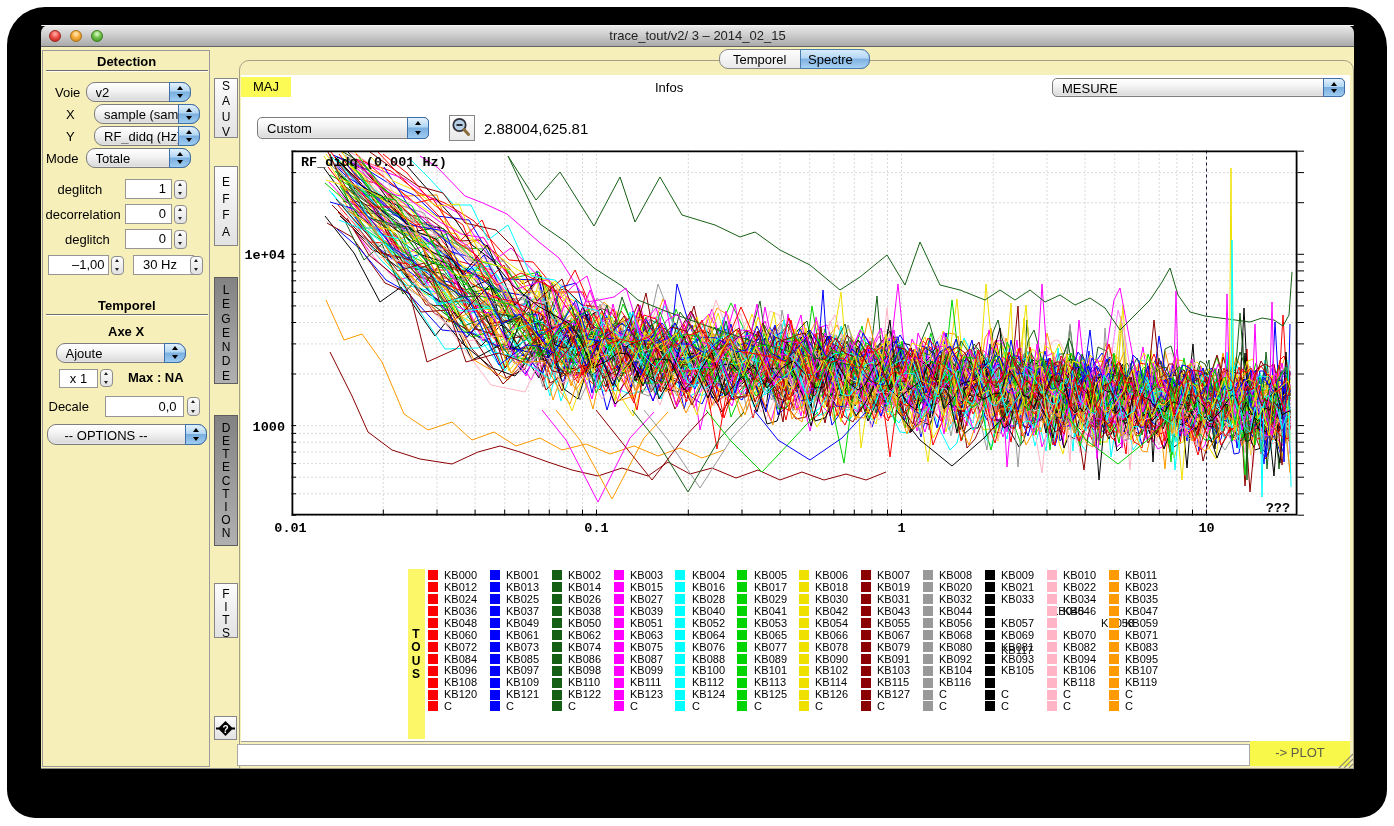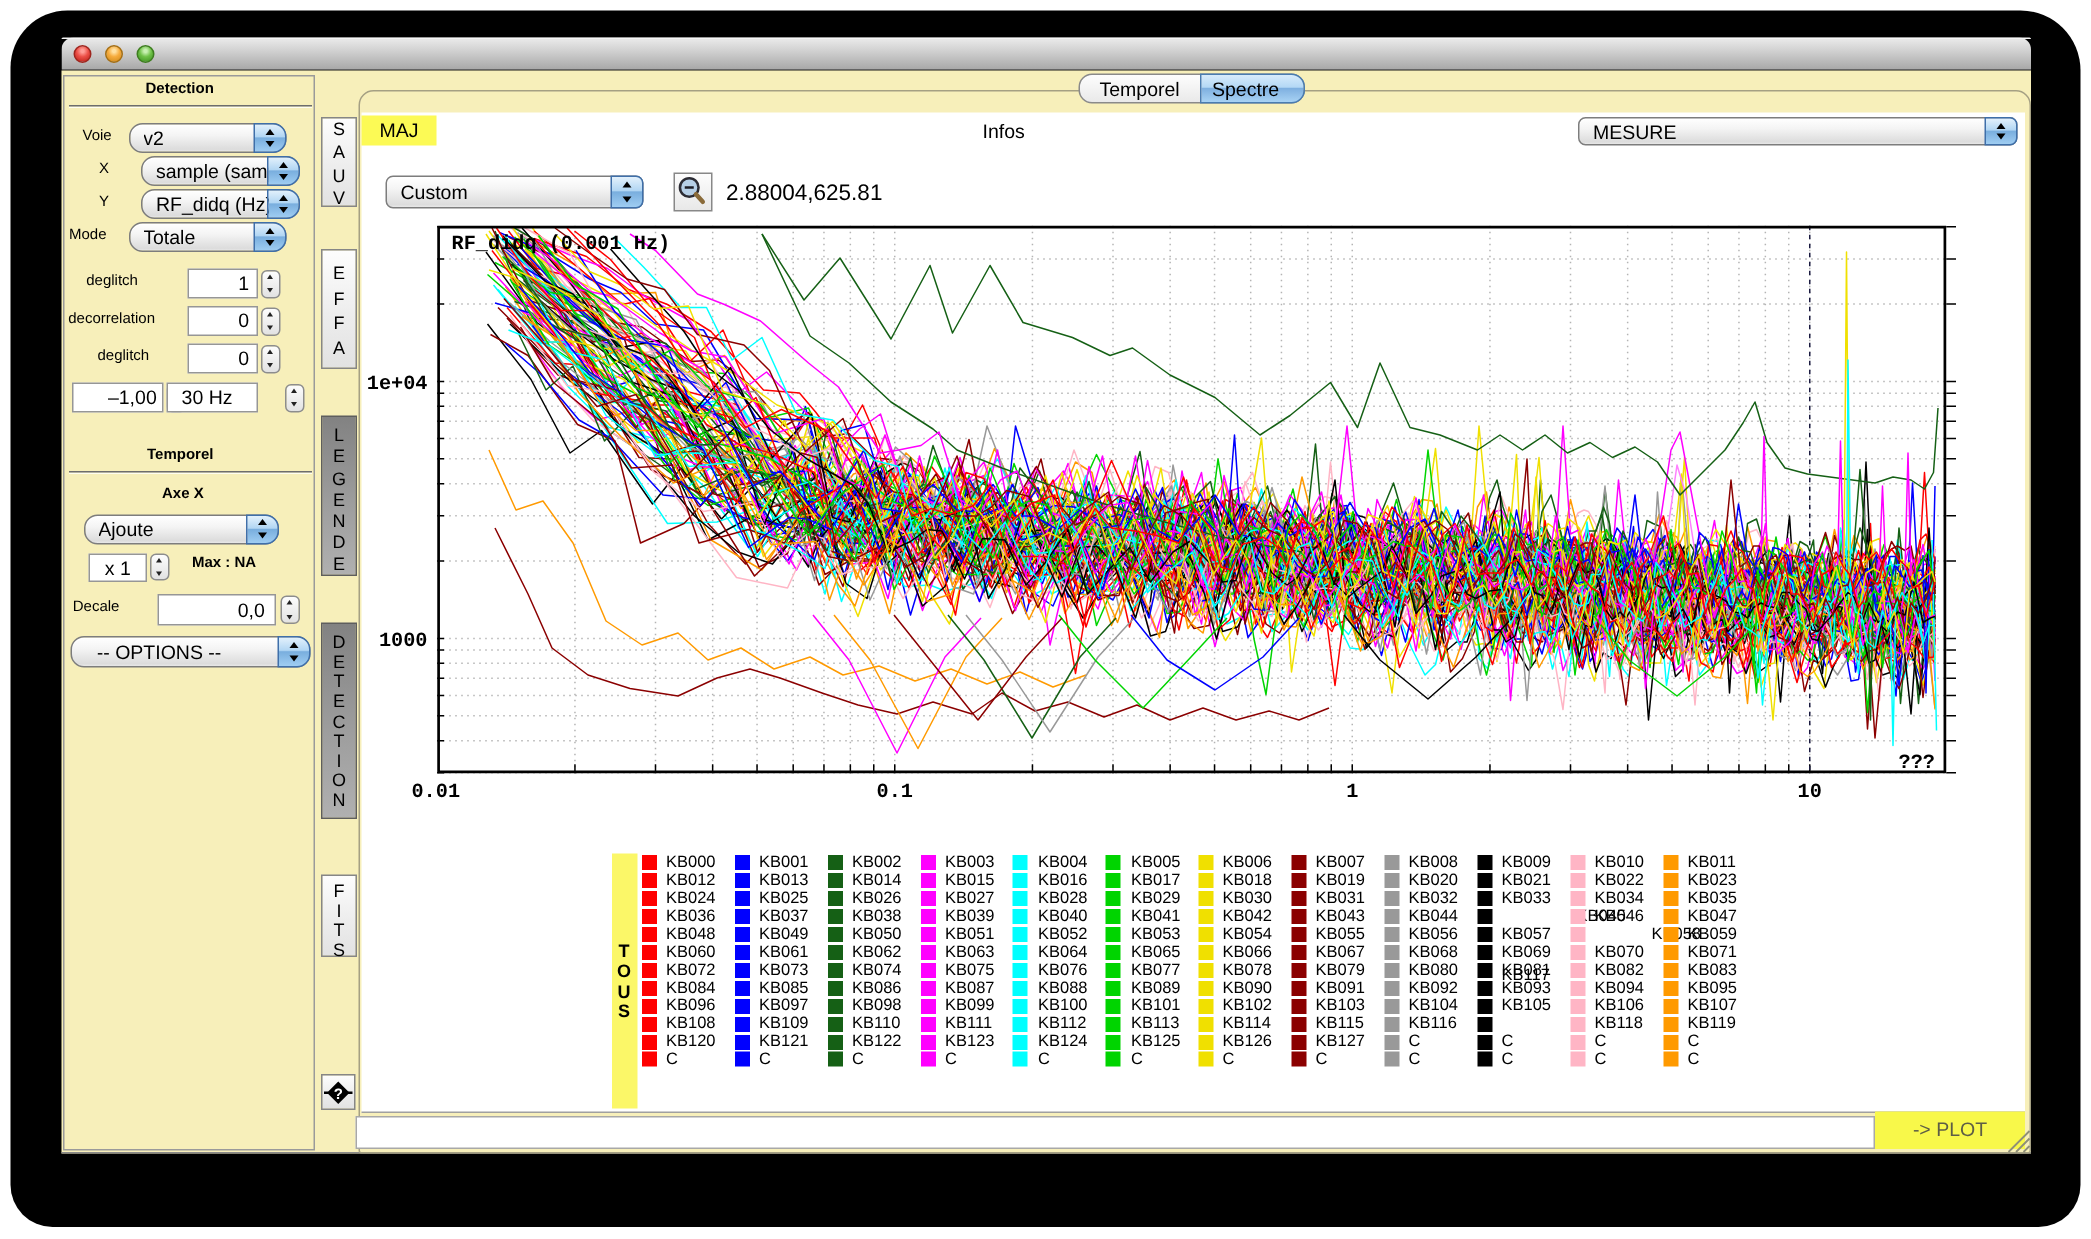--- a/index.html
+++ b/index.html
@@ -9,21 +9,21 @@
  background:linear-gradient(#ececec,#cfcfcf 45%,#a9a9a9);border-bottom:1px solid #636363}
 #title .cap{position:absolute;top:0;left:0;right:0;height:1px;background:#f5f5f5;border-radius:8px 8px 0 0}
 #ttext{position:absolute;left:0;right:0;top:3px;text-align:center;font-size:13px;color:#232323}
 .tl{position:absolute;top:30px;width:12px;height:12px;border-radius:50%}
 #tl1{left:49px;background:radial-gradient(circle at 50% 30%,#ff9d96 12%,#ec5048 45%,#ba2017 95%);border:.5px solid #9e251e}
 #tl2{left:70px;background:radial-gradient(circle at 50% 30%,#ffe0a0 12%,#f6ab3c 45%,#cf8a1c 95%);border:.5px solid #a56f14}
 #tl3{left:91px;background:radial-gradient(circle at 50% 30%,#c8f0b2 12%,#6fc148 45%,#3f9222 95%);border:.5px solid #3d7d1f}
 #wbody{position:absolute;left:41px;top:47px;width:1313px;height:721.5px;background:#f7efba;border-bottom:1px solid #8a8a8a}
 
 #panel{position:absolute;left:42px;top:49.5px;width:167.5px;height:717px;border:1px solid #9a9a9a;background:#f7efba}
-.lab{position:absolute;font-size:10px;color:#000;white-space:nowrap}
+.lab{position:absolute;font-size:13px;color:#000;white-space:nowrap}
 .bold{font-weight:bold}
 .sep{position:absolute;height:1px;background:#6d6d6d;box-shadow:0 1px 0 #fffef0}
 
 .cb{position:absolute;border:1px solid #7d7d7d;border-radius:9px;background:linear-gradient(#ffffff,#f4f4f4 40%,#dcdcdc 92%,#e8e8e8);box-shadow:inset 0 1px 0 #fff}
 .cb span{position:absolute;left:9px;top:50%;transform:translateY(-50%);font-size:13px;white-space:nowrap;overflow:hidden}
 .cb .cap2{position:absolute;right:-1px;top:-1px;bottom:-1px;width:22px;border-radius:0 9px 9px 0;
  background:linear-gradient(#e3f1fc,#b2d6f3 45%,#79aede 50%,#9fcdf2);border:1px solid #3f6fa9}
 .cb .cap2:before,.cb .cap2:after{content:"";position:absolute;left:50%;transform:translateX(-50%);width:0;height:0;border-left:3.5px solid transparent;border-right:3.5px solid transparent}
 .cb .cap2:before{top:16%;border-bottom:4.5px solid #000}
 .cb .cap2:after{bottom:16%;border-top:4.5px solid #000}
@@ -57,20 +57,21 @@
 .ll{position:absolute;font-size:11px;font-weight:normal;font-style:normal;color:#000;letter-spacing:0}
 #tous{position:absolute;left:407.5px;top:568.5px;width:17px;height:170px;background:#fbf768;color:#000;
  font-size:12px;font-weight:bold;text-align:center;line-height:13.5px;padding-top:59px}
 
 #bentry{position:absolute;left:237px;top:743.5px;width:1013px;height:22px;background:#fff;border:1px solid #a8a8a8}
 #pbtn{position:absolute;left:1250px;top:741px;width:100px;height:24.5px;background:#f8f84a;color:#5e5e46;font-size:13px;text-align:center;line-height:24px}
 </style></head><body>
 <div id="screen"></div>
 <div id="title">
     <div class="cap"></div>
+    <div id="ttext">trace_tout/v2/ 3 – 2014_02_15</div>
   </div>
 <div class="tl" id="tl1"></div>
 <div class="tl" id="tl2"></div>
 <div class="tl" id="tl3"></div>
 <div id="wbody"></div>
 <div id="panel"></div>
 
 <div class="lab bold" style="left:97px;top:54px">Detection</div>
 <div class="sep" style="left:45.5px;top:70px;width:162px"></div>
 <div class="lab" style="left:55px;top:85px">Voie</div>
@@ -97,21 +98,21 @@
 <div class="en" style="left:125px;top:179px;width:47px;height:20px;padding:1px 5px 0 0">1</div>
 <div class="sp" style="left:173.5px;top:179.5px;height:19px"></div>
 <div class="lab" style="left:45.5px;top:207px">decorrelation</div>
 <div class="en" style="left:125px;top:204px;width:47px;height:20px;padding:1px 5px 0 0">0</div>
 <div class="sp" style="left:173.5px;top:204.5px;height:19px"></div>
 <div class="lab" style="left:65px;top:232px">deglitch</div>
 <div class="en" style="left:125px;top:229px;width:47px;height:20px;padding:1px 5px 0 0">0</div>
 <div class="sp" style="left:173.5px;top:229.5px;height:19px"></div>
 <div class="en" style="left:47.5px;top:255px;width:61px;height:20px;padding:1px 3px 0 0">–1,00</div>
 <div class="sp" style="left:110.5px;top:255.5px;height:19px"></div>
-<div class="en" style="left:111px;top:255px;width:61px;height:20px;padding:1px 16px 0 0">30 Hz</div>
+<div class="en" style="left:133px;top:255px;width:61px;height:20px;padding:1px 16px 0 0">30 Hz</div>
 <div class="sp" style="left:189.5px;top:255.5px;height:19px"></div>
 <div class="lab bold" style="left:98px;top:298px">Temporel</div>
 <div class="sep" style="left:45.5px;top:314px;width:162px"></div>
 <div class="lab bold" style="left:108px;top:324px">Axe X</div>
 <div class="cb" style="left:55.5px;top:342.5px;width:130px;height:20px">
     <span>Ajoute</span>
     <i class="cap2"></i>
   </div>
 <div class="en" style="left:59px;top:369px;width:39px;height:19px;text-align:center;padding-top:1px">x 1</div>
 <div class="sp" style="left:99.5px;top:369px;height:18px"></div>

